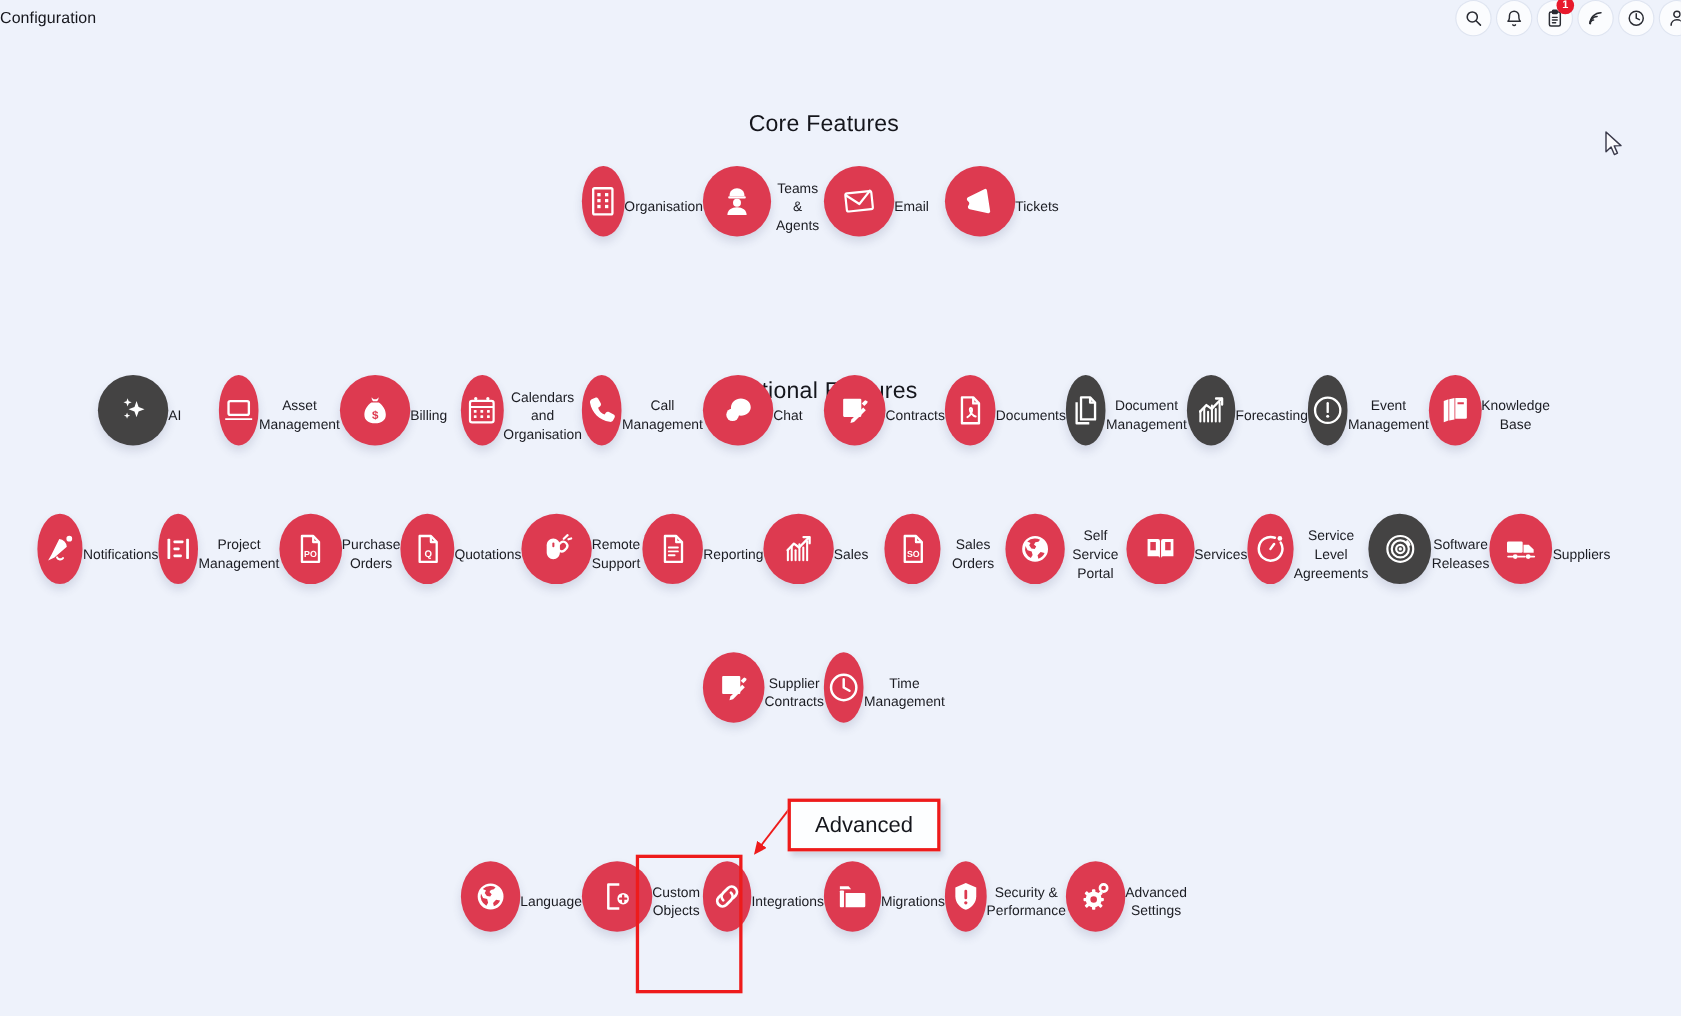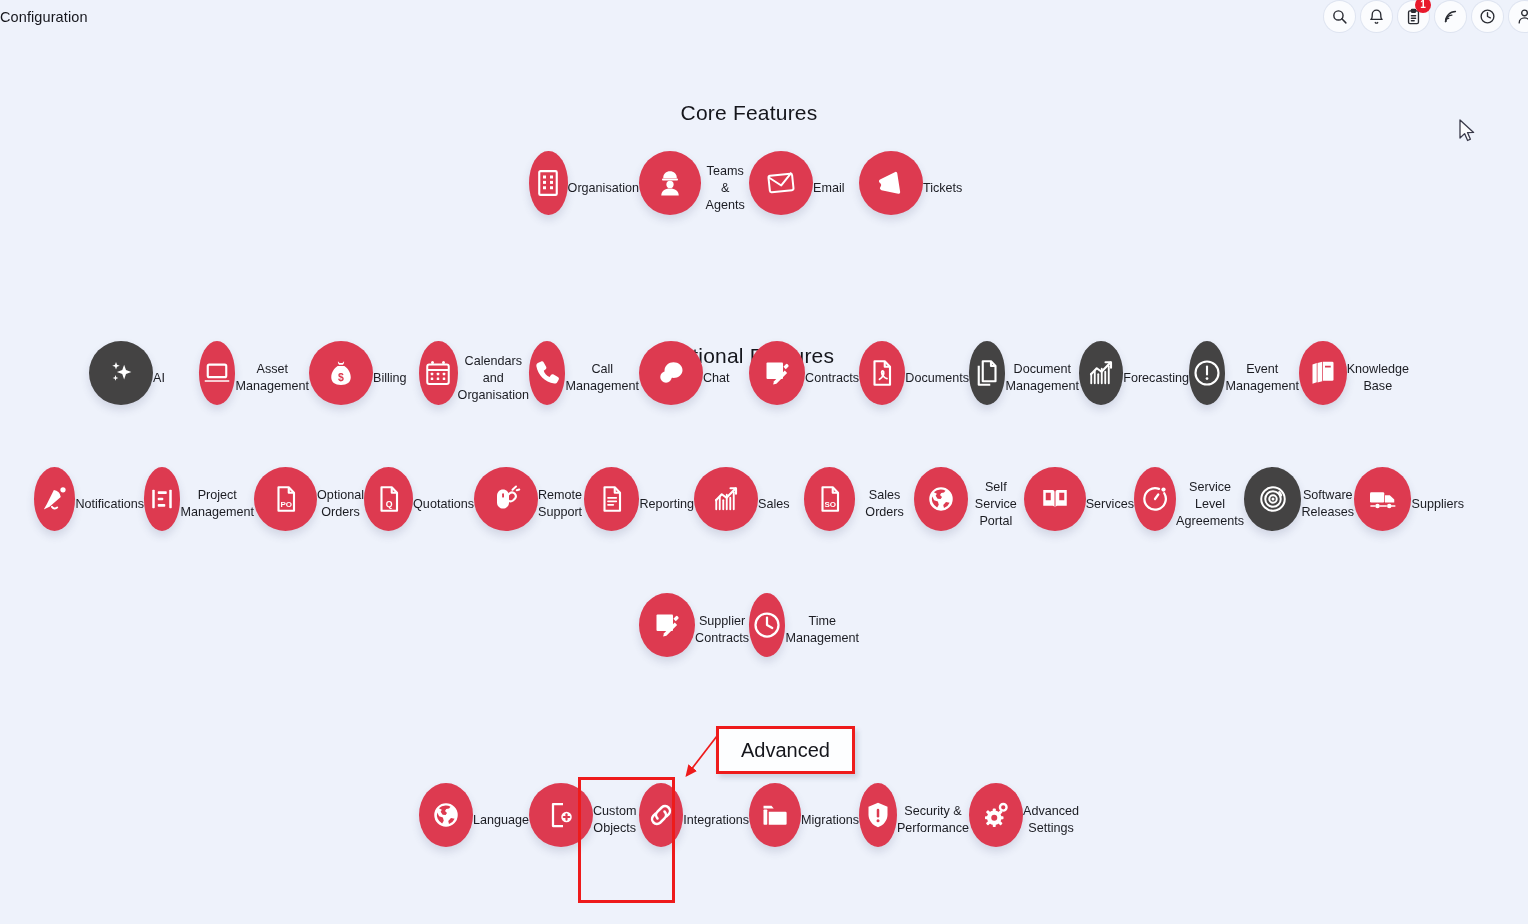--- a/index.html
+++ b/index.html
@@ -393,21 +393,21 @@
 Management</div>
           </div>
           <div class="tile">
             <div class="circle">
               <svg width="30" height="30" viewBox="0 0 24 24" fill="none" stroke="#ffffff" stroke-width="1.7" stroke-linejoin="round">
       <path d="M6 2.6h8.2l4.2 4.4v14.4H6z"></path>
       <path d="M14.2 2.6v4.4h4.2"></path>
       <text x="12.2" y="18" font-size="6.4" font-family="Liberation Sans, sans-serif" font-weight="bold" fill="#ffffff" stroke="none" text-anchor="middle">PO</text>
               </svg>
             </div>
-            <div class="tile-label">Optional
+            <div class="tile-label">Purchase
 Orders</div>
           </div>
           <div class="tile">
             <div class="circle">
               <svg width="30" height="30" viewBox="0 0 24 24" fill="none" stroke="#ffffff" stroke-width="1.7" stroke-linejoin="round">
       <path d="M6 2.6h8.2l4.2 4.4v14.4H6z"></path>
       <path d="M14.2 2.6v4.4h4.2"></path>
       <text x="12.2" y="18.2" font-size="7" font-family="Liberation Sans, sans-serif" font-weight="bold" fill="#ffffff" stroke="none" text-anchor="middle">Q</text>
               </svg>
             </div>

